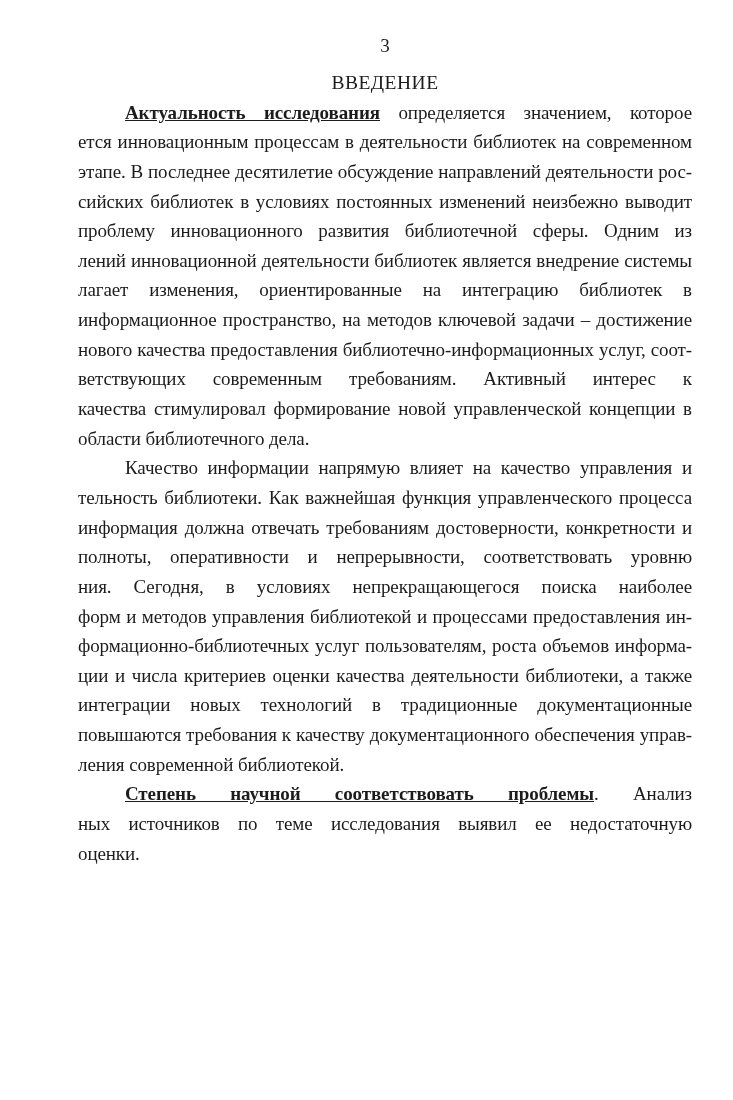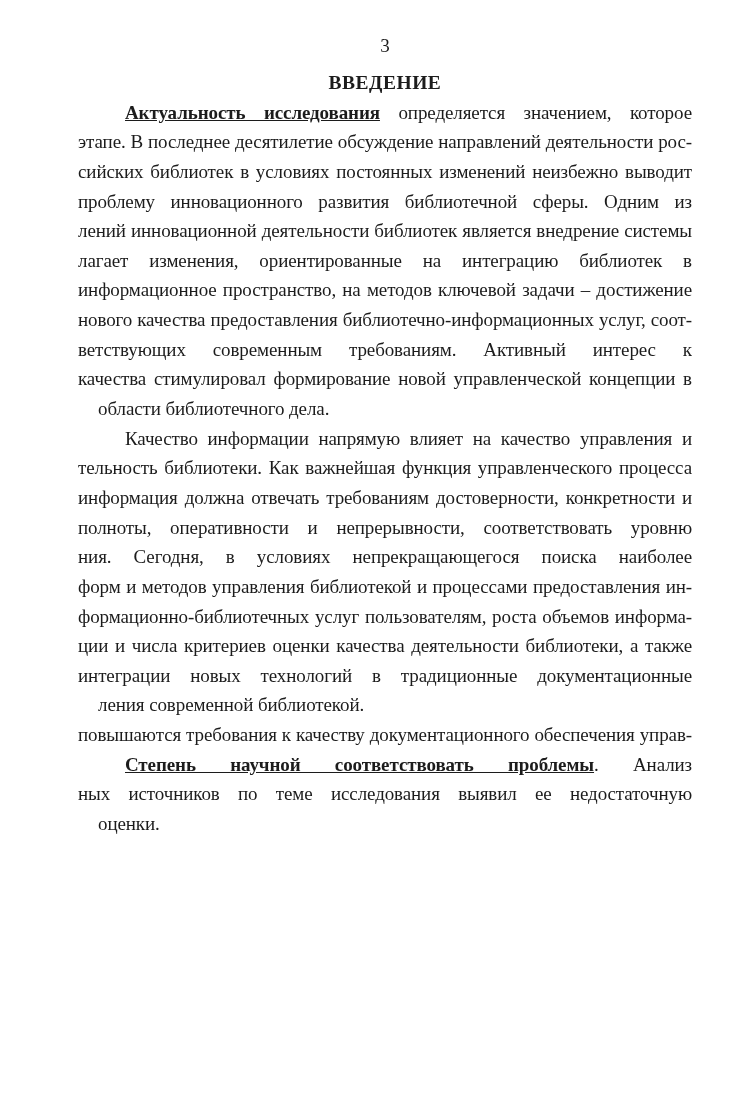--- a/index.html
+++ b/index.html
@@ -21,21 +21,21 @@
   }
   .page-number {
     text-align: center;
     font-size: 19px;
     line-height: 24px;
     height: 24px;
   }
   .title {
     margin-top: 10px;
     text-align: center;
-    font-weight: bold;
+    font-weight: normal;
     font-size: 19.5px;
     line-height: 29.65px;
     height: 29.65px;
     letter-spacing: 0.5px;
   }
   .paragraphs {
     margin-top: 0;
   }
   .line {
     font-size: 19px;
@@ -46,54 +46,54 @@
     -moz-text-align-last: justify;
     overflow: hidden;
     letter-spacing: -0.1px;
   }
   .line.indent {
     padding-left: 47px;
   }
   .line.no-just {
     text-align: right;
     text-align-last: left;
-    margin-left: 20px;
     -moz-text-align-last: left;
   }
   .b {
     font-weight: bold;
     text-decoration: underline;
   }
 </style>
 </head>
 <body>
 
 <div class="sheet">
   <div class="page-number">3</div>
   <div class="title">ВВЕДЕНИЕ</div>
   <div class="paragraphs">
       <div class="line indent"><span class="b">Актуальность исследования</span><span> определяется значением, которое прида-</span></div>
+      <div class="line"><span>ется инновационным процессам в деятельности библиотек на современном</span></div>
       <div class="line"><span>этапе. В последнее десятилетие обсуждение направлений деятельности рос-</span></div>
       <div class="line"><span>сийских библиотек в условиях постоянных изменений неизбежно выводит на</span></div>
       <div class="line"><span>проблему инновационного развития библиотечной сферы. Одним из направ-</span></div>
       <div class="line"><span>лений инновационной деятельности библиотек является внедрение системы</span></div>
       <div class="line"><span>лагает изменения, ориентированные на интеграцию библиотек в современное</span></div>
       <div class="line"><span>информационное пространство, на методов ключевой задачи – достижение</span></div>
       <div class="line"><span>нового качества предоставления библиотечно-информационных услуг, соот-</span></div>
       <div class="line"><span>ветствующих современным требованиям. Активный интерес к менеджменту</span></div>
       <div class="line"><span>качества стимулировал формирование новой управленческой концепции в</span></div>
       <div class="line no-just"><span>области библиотечного дела.</span></div>
       <div class="line indent"><span>Качество информации напрямую влияет на качество управления и дея-</span></div>
       <div class="line"><span>тельность библиотеки. Как важнейшая функция управленческого процесса</span></div>
       <div class="line"><span>информация должна отвечать требованиям достоверности, конкретности и</span></div>
       <div class="line"><span>полноты, оперативности и непрерывности, соответствовать уровню управле-</span></div>
       <div class="line"><span>ния. Сегодня, в условиях непрекращающегося поиска наиболее эффективных</span></div>
       <div class="line"><span>форм и методов управления библиотекой и процессами предоставления ин-</span></div>
       <div class="line"><span>формационно-библиотечных услуг пользователям, роста объемов информа-</span></div>
       <div class="line"><span>ции и числа критериев оценки качества деятельности библиотеки, а также</span></div>
       <div class="line"><span>интеграции новых технологий в традиционные документационные системы,</span></div>
+      <div class="line"><span>повышаются требования к качеству документационного обеспечения управ-</span></div>
       <div class="line no-just"><span>ления современной библиотекой.</span></div>
-      <div class="line"><span>повышаются требования к качеству документационного обеспечения управ-</span></div>
       <div class="line indent"><span class="b">Степень научной соответствовать проблемы</span><span>. Анализ информацион-</span></div>
       <div class="line"><span>ных источников по теме исследования выявил ее недостаточную разработан-</span></div>
       <div class="line no-just"><span>оценки.</span></div>
     </div>
 </div>
 
 </body></html>

